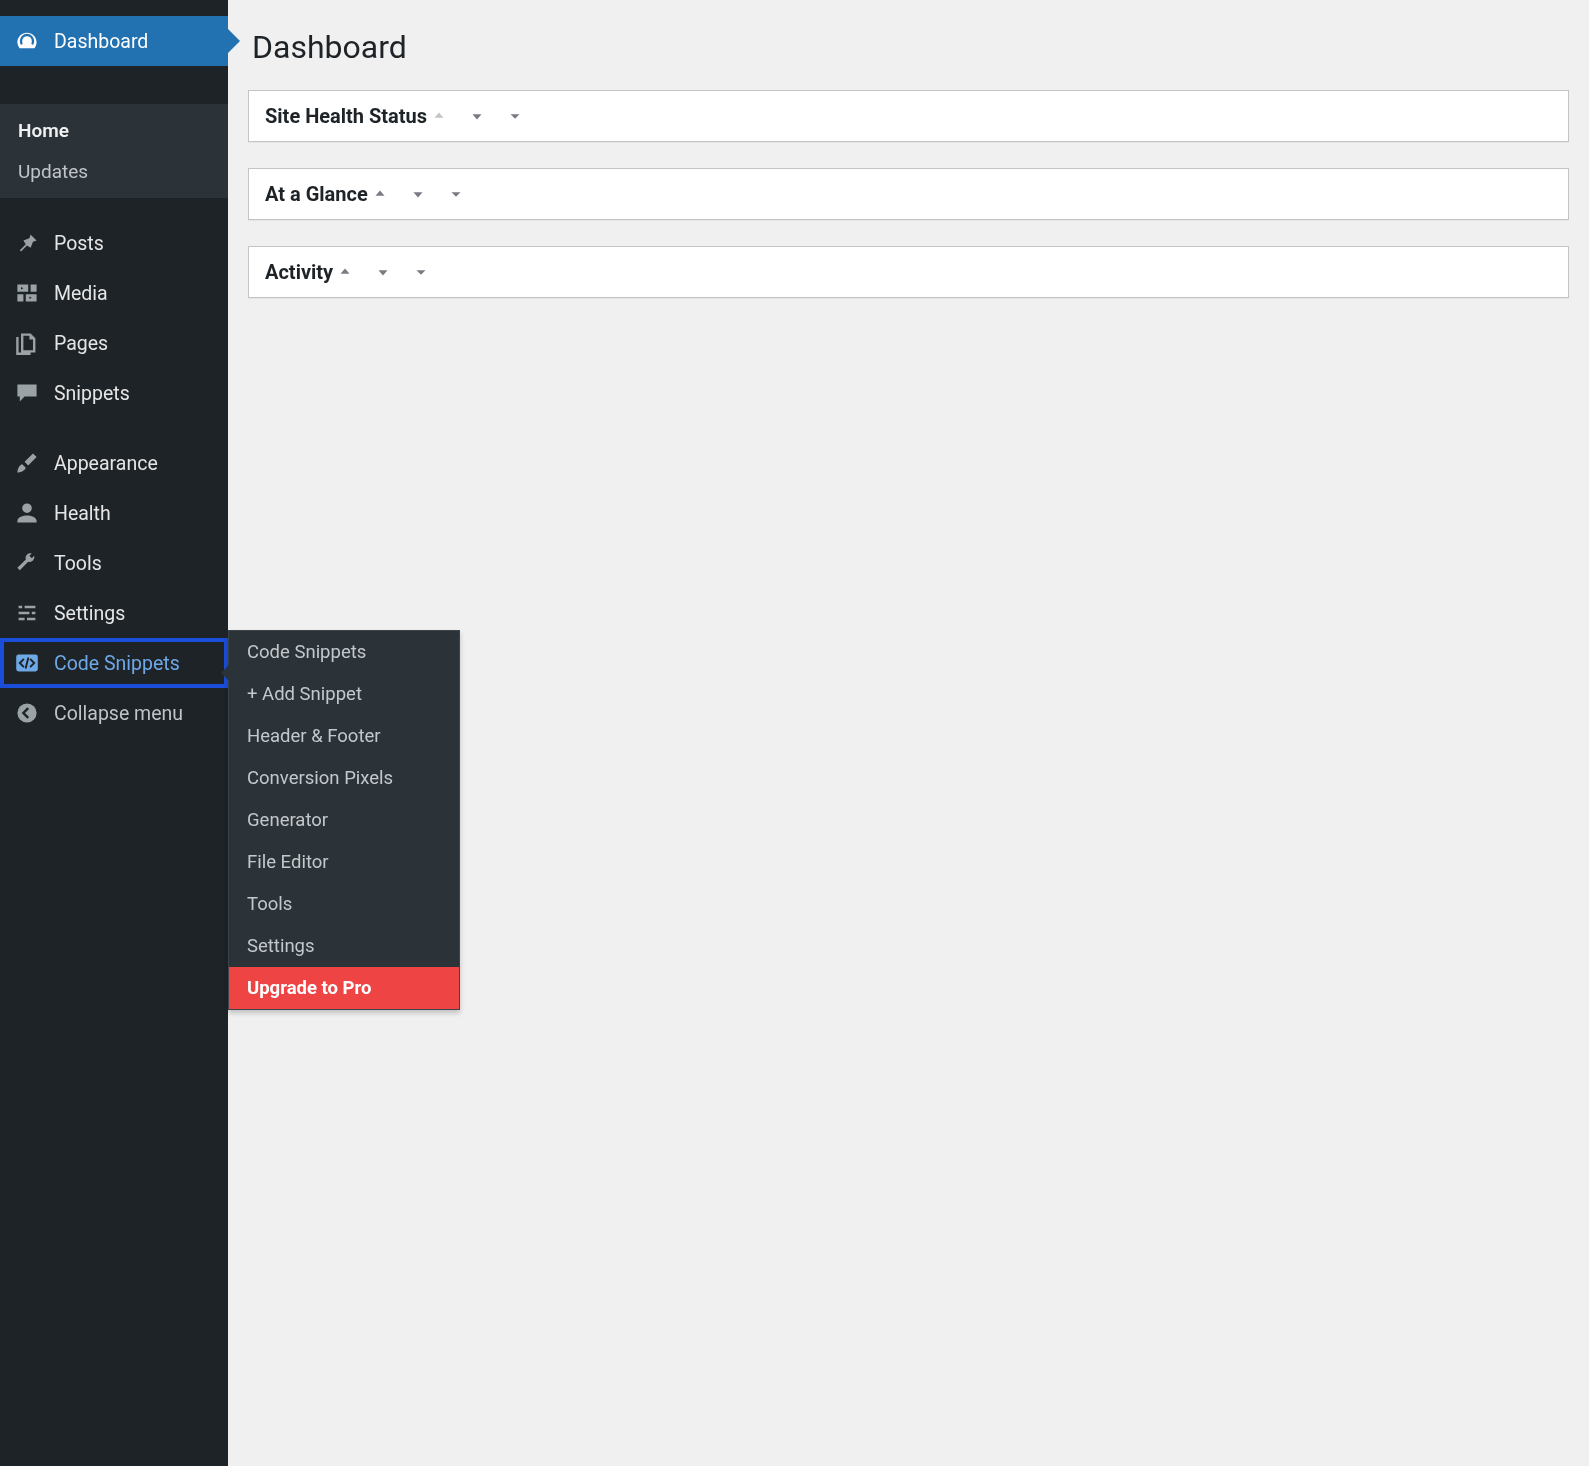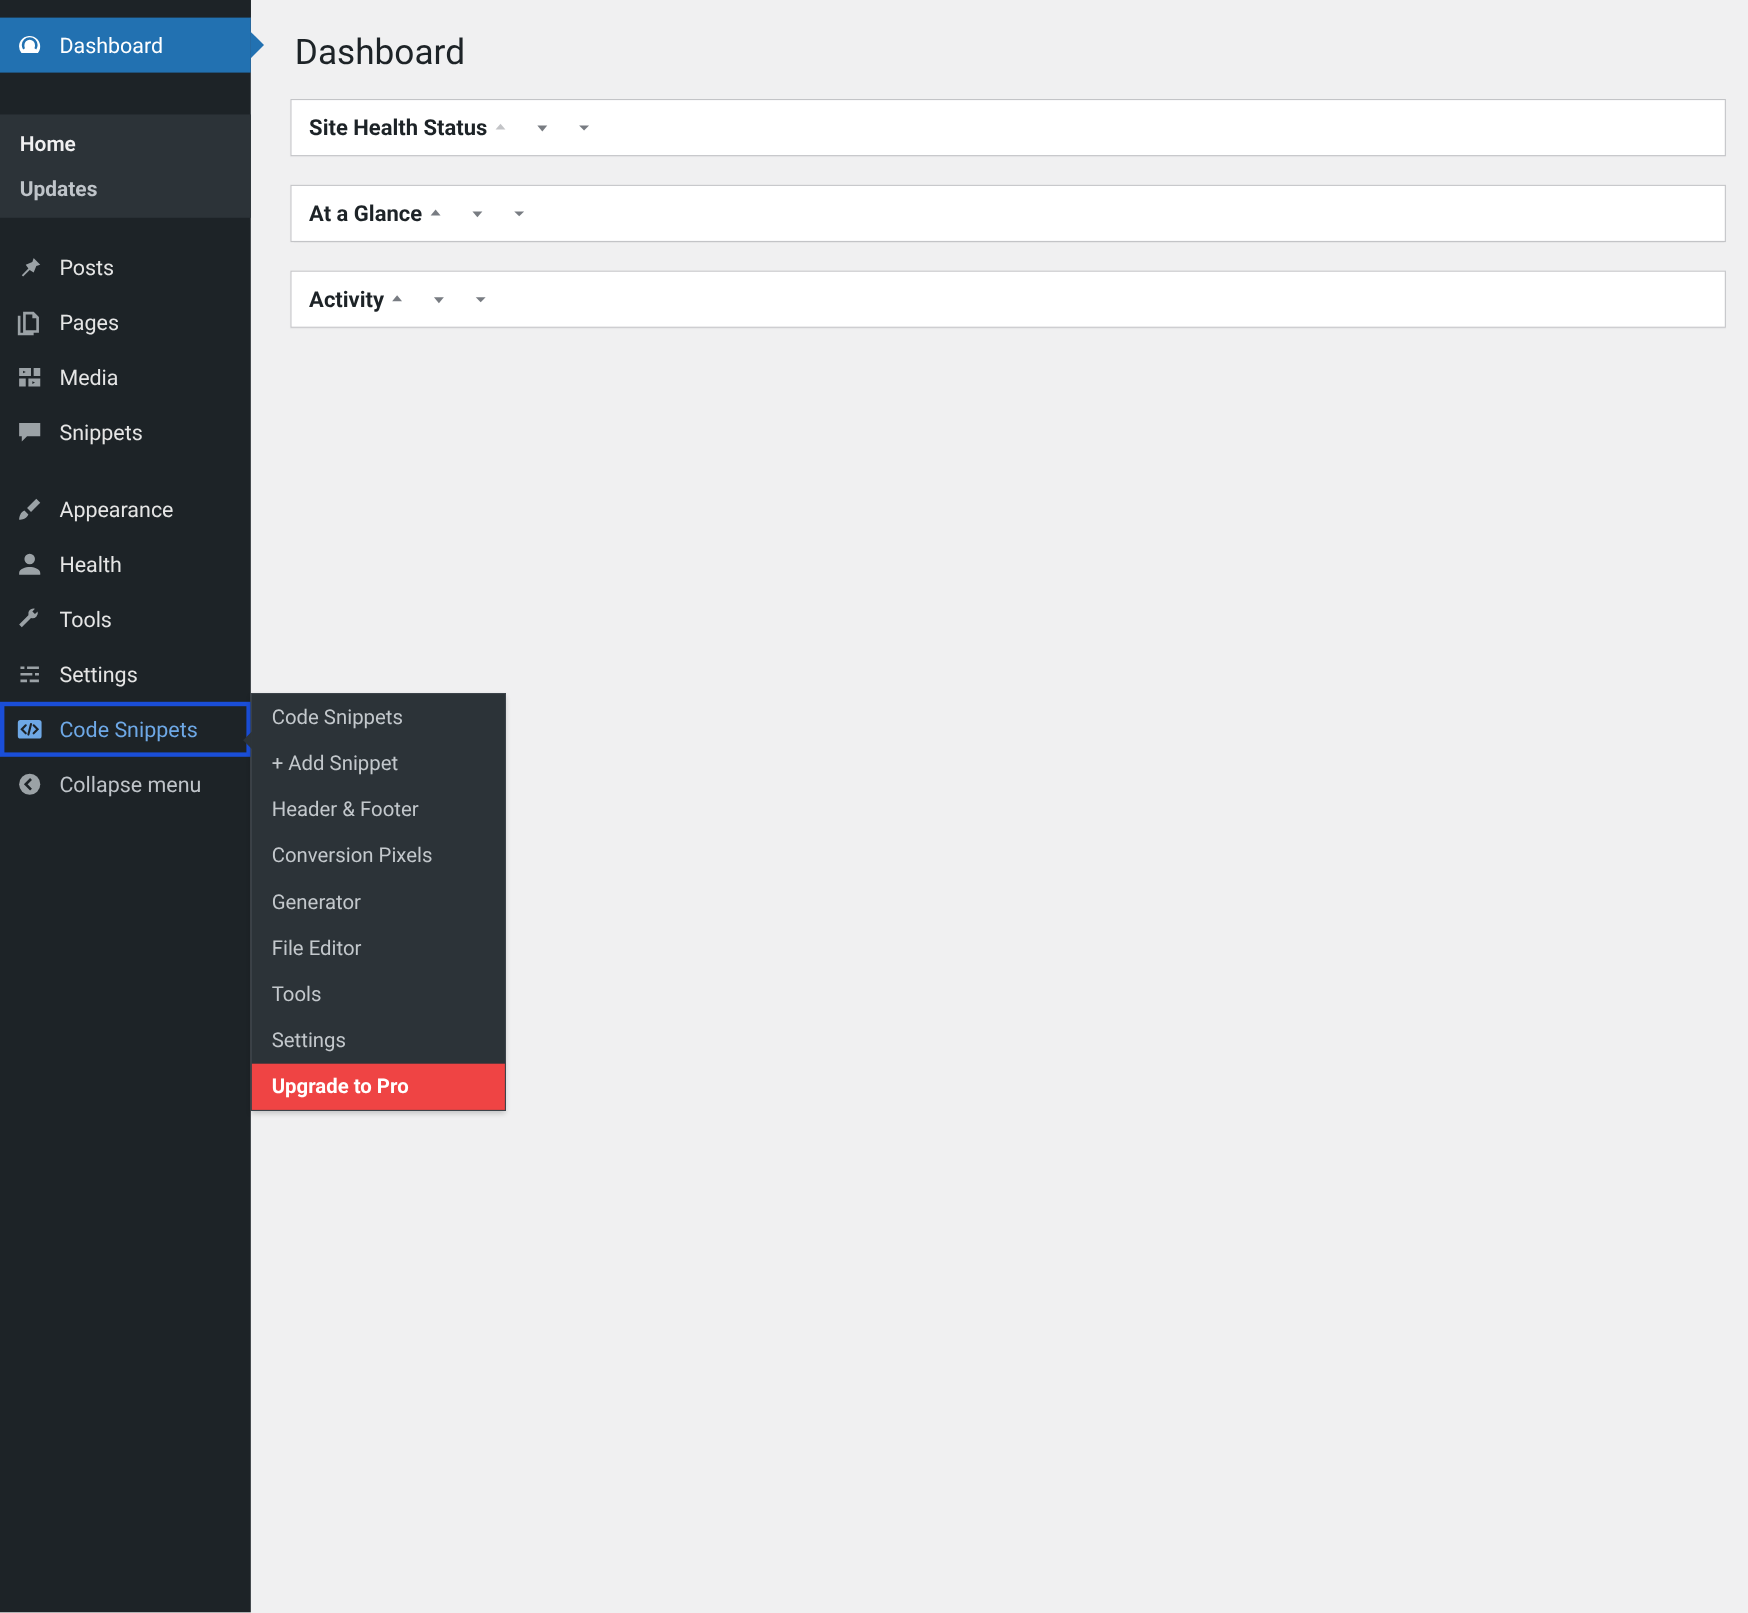--- a/index.html
+++ b/index.html
@@ -3,21 +3,21 @@
 <meta charset="utf-8">
 <style>
   * { box-sizing: border-box; margin: 0; padding: 0; }
   body {
     font-family: -apple-system, BlinkMacSystemFont, "Segoe UI", Roboto, sans-serif;
     background: #f0f0f1;
     width: 1589px;
     height: 1466px;
     overflow: hidden;
   }
-  .app { display: flex; height: 100%; gap: 16px; }
+  .app { display: flex; height: 100%; }
 
   
   .sidebar {
     width: 228px;
     background: #1d2327;
     color: #f0f0f1;
     display: flex;
     flex-direction: column;
     font-size: 19.5px;
     position: relative;
@@ -61,21 +61,21 @@
     padding: 6px 0;
     margin-top: 38px;
   }
   .submenu .sub-item {
     padding: 9px 16px 9px 18px;
     font-size: 19px;
     color: #f0f0f1;
     cursor: pointer;
     font-weight: 600;
   }
-  .submenu .sub-item.secondary { color: #bfc4c9; font-weight:700;}
+  .submenu .sub-item.secondary { color: #bfc4c9; font-weight:400;}
   
   .separator { height: 20px; }
 
   
   .flyout {
     position: absolute;
     left: 228px;
     top: 630px;
     width: 232px;
     background: #2c3338;
@@ -179,33 +179,33 @@
         <svg viewBox="0 0 20 20">
             <path d="M12 2l6 6-3 1-2 5-3-2-5 5-1-1 5-5-2-3 5-2 1-3-1-1z"></path>
           </svg>
       </span>
       <span class="label">Posts</span>
     </div>
 
     <div class="menu-item">
       <span class="icon">
         <svg viewBox="0 0 20 20">
+            <path d="M2 3h9v6H2V3zm0 8h5v6H2v-6zm7 0h9v6H9v-6zm4-8h5v6h-5V3zM5 5v2l2-1-2-1zm7 8v2l2-1-2-1z"></path>
+          </svg>
+      </span>
+      <span class="label">Media</span>
+    </div>
+
+    <div class="menu-item">
+      <span class="icon">
+        <svg viewBox="0 0 20 20">
             <path d="M5 2h8l4 4v12H5V2zm2 2v12h8V7h-3V4H7zM3 5v13h10v2H1V5h2z"></path>
           </svg>
       </span>
       <span class="label">Pages</span>
-    </div>
-
-    <div class="menu-item">
-      <span class="icon">
-        <svg viewBox="0 0 20 20">
-            <path d="M2 3h9v6H2V3zm0 8h5v6H2v-6zm7 0h9v6H9v-6zm4-8h5v6h-5V3zM5 5v2l2-1-2-1zm7 8v2l2-1-2-1z"></path>
-          </svg>
-      </span>
-      <span class="label">Media</span>
     </div>
 
     <div class="menu-item">
       <span class="icon">
         <svg viewBox="0 0 20 20">
             <path d="M2 3h16v10H8l-4 4v-4H2V3z"></path>
           </svg>
       </span>
       <span class="label">Snippets</span>
     </div>

